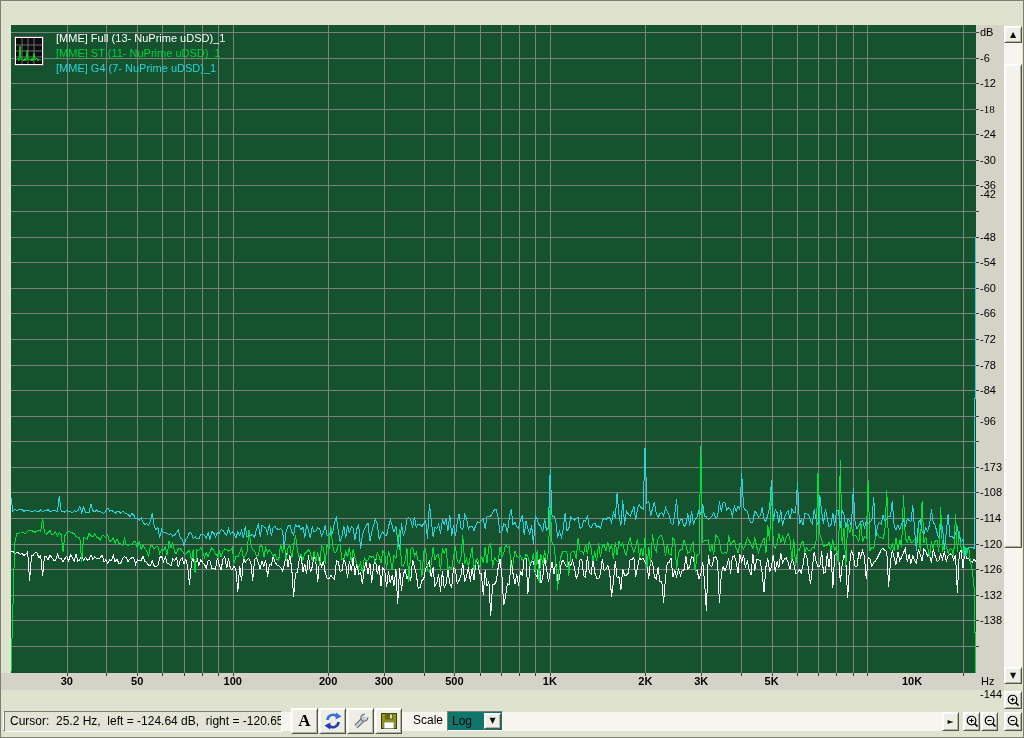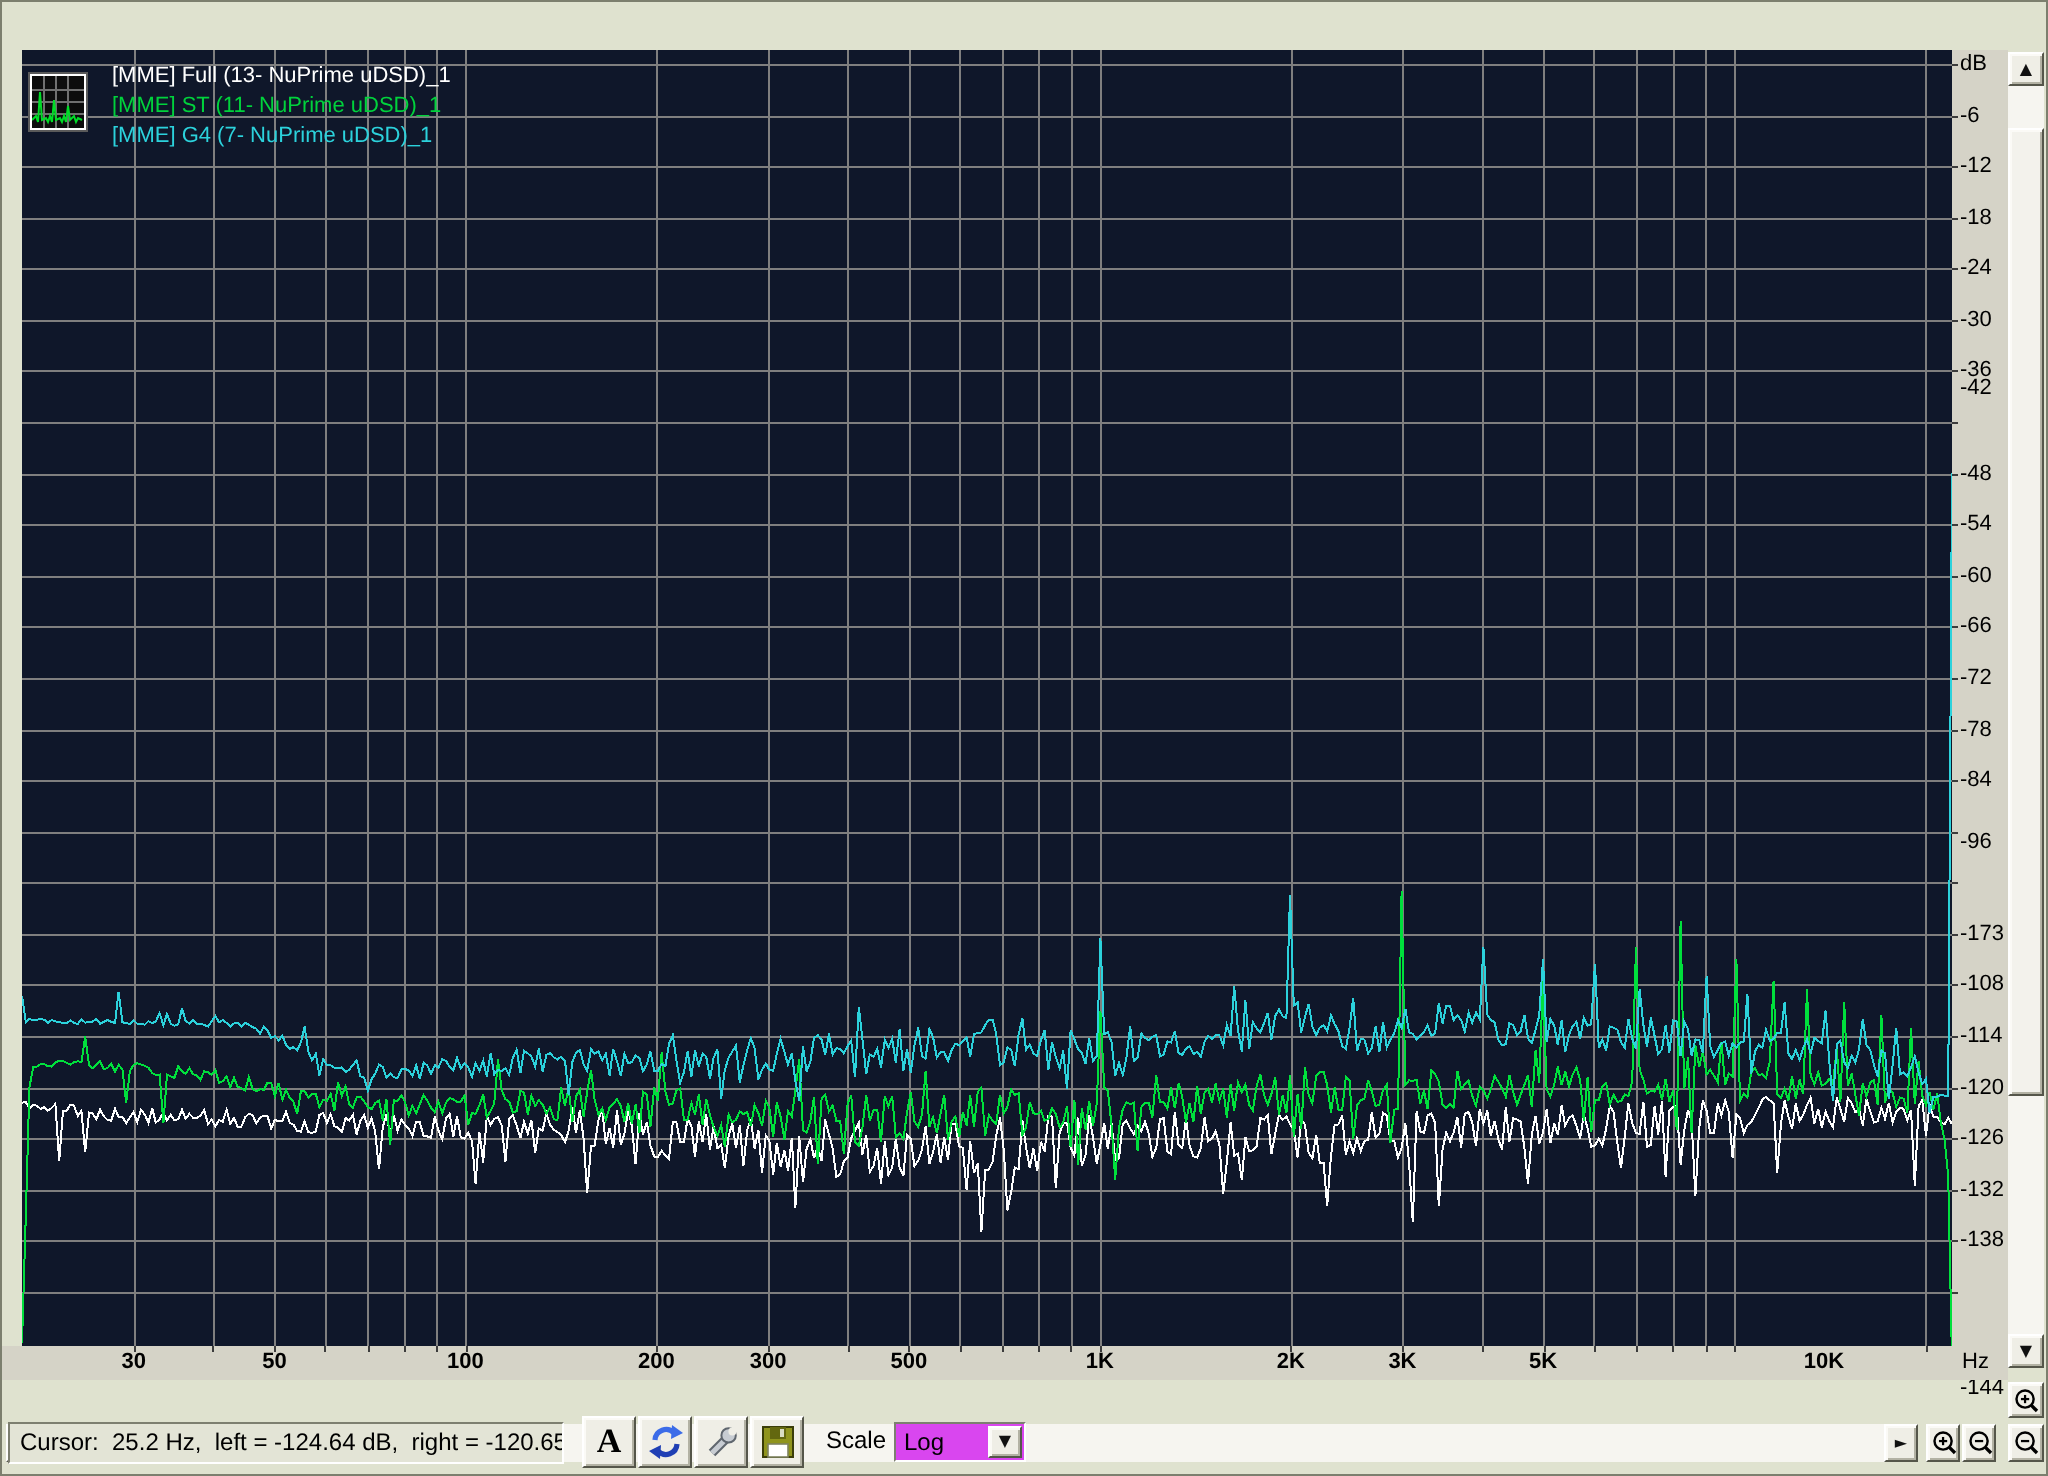--- a/index.html
+++ b/index.html
@@ -9,21 +9,21 @@
   
   #titlebar { position:absolute; left:0; top:0; width:100%; height:24px; background:#f2f1ef; }
   #title-icon { position:absolute; left:6px; top:4px; width:16px; height:16px; }
   #title-text { position:absolute; left:28px; top:0; height:24px; line-height:24px; font-size:12px; color:#000; }
   .cap-btn { position:absolute; top:0; width:36px; height:24px; display:flex; align-items:center; justify-content:center; background:transparent; }
   #btn-min { left:890px; } #btn-max { left:934px; } #btn-close { left:981px; }
 
   
   #content { position:absolute; left:0; top:24px; right:0; bottom:0; background:#dfe2cf; }
 
-  #plot { position:absolute; left:10px; top:0; width:965px; height:648px; background:#0f172a; overflow:hidden; }
+  #plot { position:absolute; left:10px; top:0; width:965px; height:648px; background:#14532d; overflow:hidden; }
   #chart-svg { position:absolute; left:0; top:0; }
 
   #spectrum-btn { position:absolute; left:4px; top:12px; width:28px; height:28px; background:#0c0c0c;
                   border:1px solid #ffffff; outline:1px solid #5a5a5a; }
   #legend { position:absolute; left:45px; top:6px; }
   .legend-item { font-size:11px; line-height:15px; white-space:pre; }
 
   #y-strip { position:absolute; left:975px; top:0; width:28px; height:648px; background:#d5d3c7; }
   .ytick { position:absolute; left:4px; font-size:11px; color:#000; }
   .ytickmark { position:absolute; left:0; width:3px; height:1px; background:#3c3c3c; }
@@ -56,21 +56,21 @@
   #hzoom-out { position:absolute; left:980px; top:687px; width:17px; height:19px; }
   .zoombtn svg { display:block; margin:1px auto; }
 
   
   #status-box { position:absolute; left:3px; top:686px; width:278px; height:21px; background:#e3e4d6;
                 font-size:12px; color:#000; line-height:19px; padding-left:5px; white-space:pre; overflow:hidden; }
   .toolbtn { position:absolute; top:683px; width:27px; height:26px; display:flex; align-items:center; justify-content:center; }
   #tb-font    { left:290px; font-family:"Liberation Serif", serif; font-weight:bold; font-size:17px; color:#000; }
   #tb-refresh { left:318px; } #tb-wrench { left:346px; } #tb-save { left:374px; }
   #scale-label { position:absolute; left:412px; top:688px; font-size:12px; color:#000; }
-  #scale-combo { position:absolute; left:446px; top:686px; width:66px; height:20px; background:#d946ef; }
+  #scale-combo { position:absolute; left:446px; top:686px; width:56px; height:20px; background:#0f766e; }
   #scale-value { position:absolute; left:4px; top:2px; font-size:12px; color:#000; }
   #scale-arrow { position:absolute; right:1px; top:1px; width:17px; height:16px; display:flex; align-items:center; justify-content:center; }
 </style>
 </head>
 <body>
 
 <div id="window">
 
 
   <div id="content">
@@ -153,21 +153,21 @@
       </div>
     </div>
 
     <div id="y-strip">
         <div class="ytick" style="top: 1px;">dB</div>
         <div class="ytickmark" style="top: 7px;"></div>
         <div class="ytick" style="top: 26.583px;">-6</div>
         <div class="ytickmark" style="top: 33px;"></div>
         <div class="ytick" style="top: 52.166px;">-12</div>
         <div class="ytickmark" style="top: 58px;"></div>
-        <div class="ytick" style="top: 77.749px;">-18</div>
+        <div class="ytick" style="top: 77.749px; font-family: Liberation Serif, serif;">-18</div>
         <div class="ytickmark" style="top: 84px;"></div>
         <div class="ytick" style="top: 103.332px;">-24</div>
         <div class="ytickmark" style="top: 109px;"></div>
         <div class="ytick" style="top: 128.915px;">-30</div>
         <div class="ytickmark" style="top: 135px;"></div>
         <div class="ytick" style="top: 154.498px;">-36</div>
         <div class="ytickmark" style="top: 160px;"></div>
         <div class="ytick" style="top: 163px;">-42</div>
         <div class="ytickmark" style="top: 186px;"></div>
         <div class="ytick" style="top: 205.664px;">-48</div>

